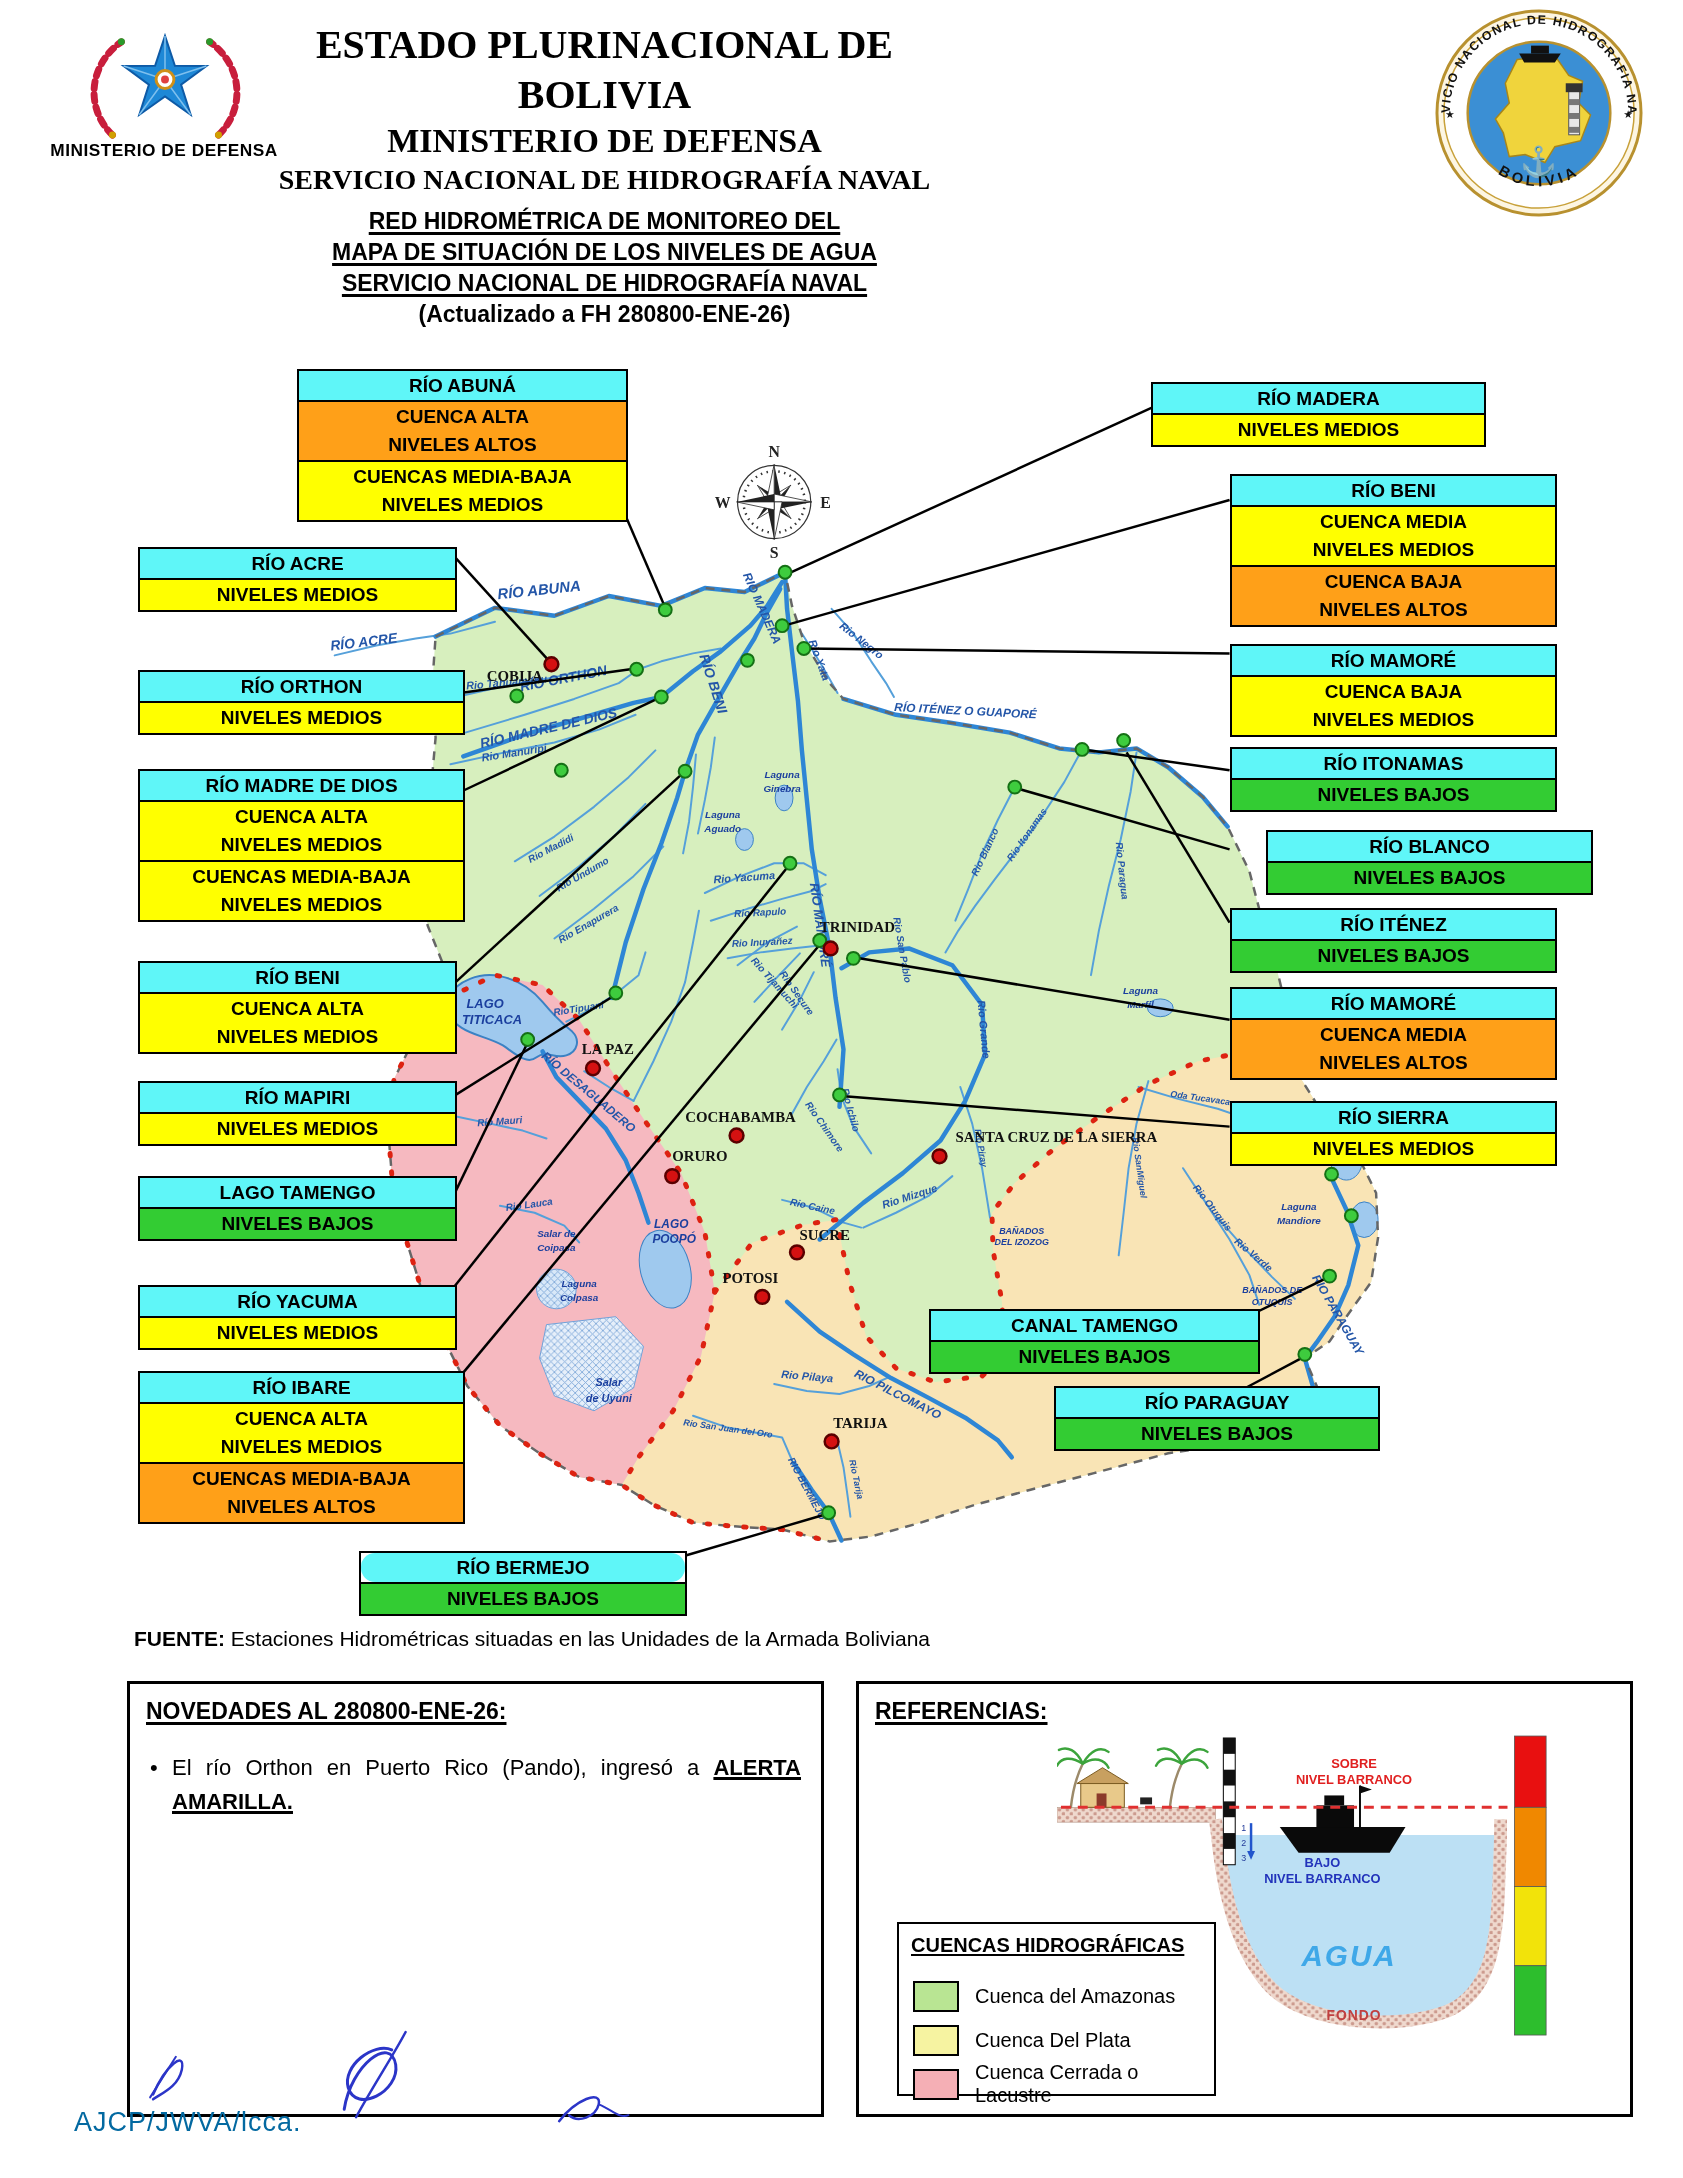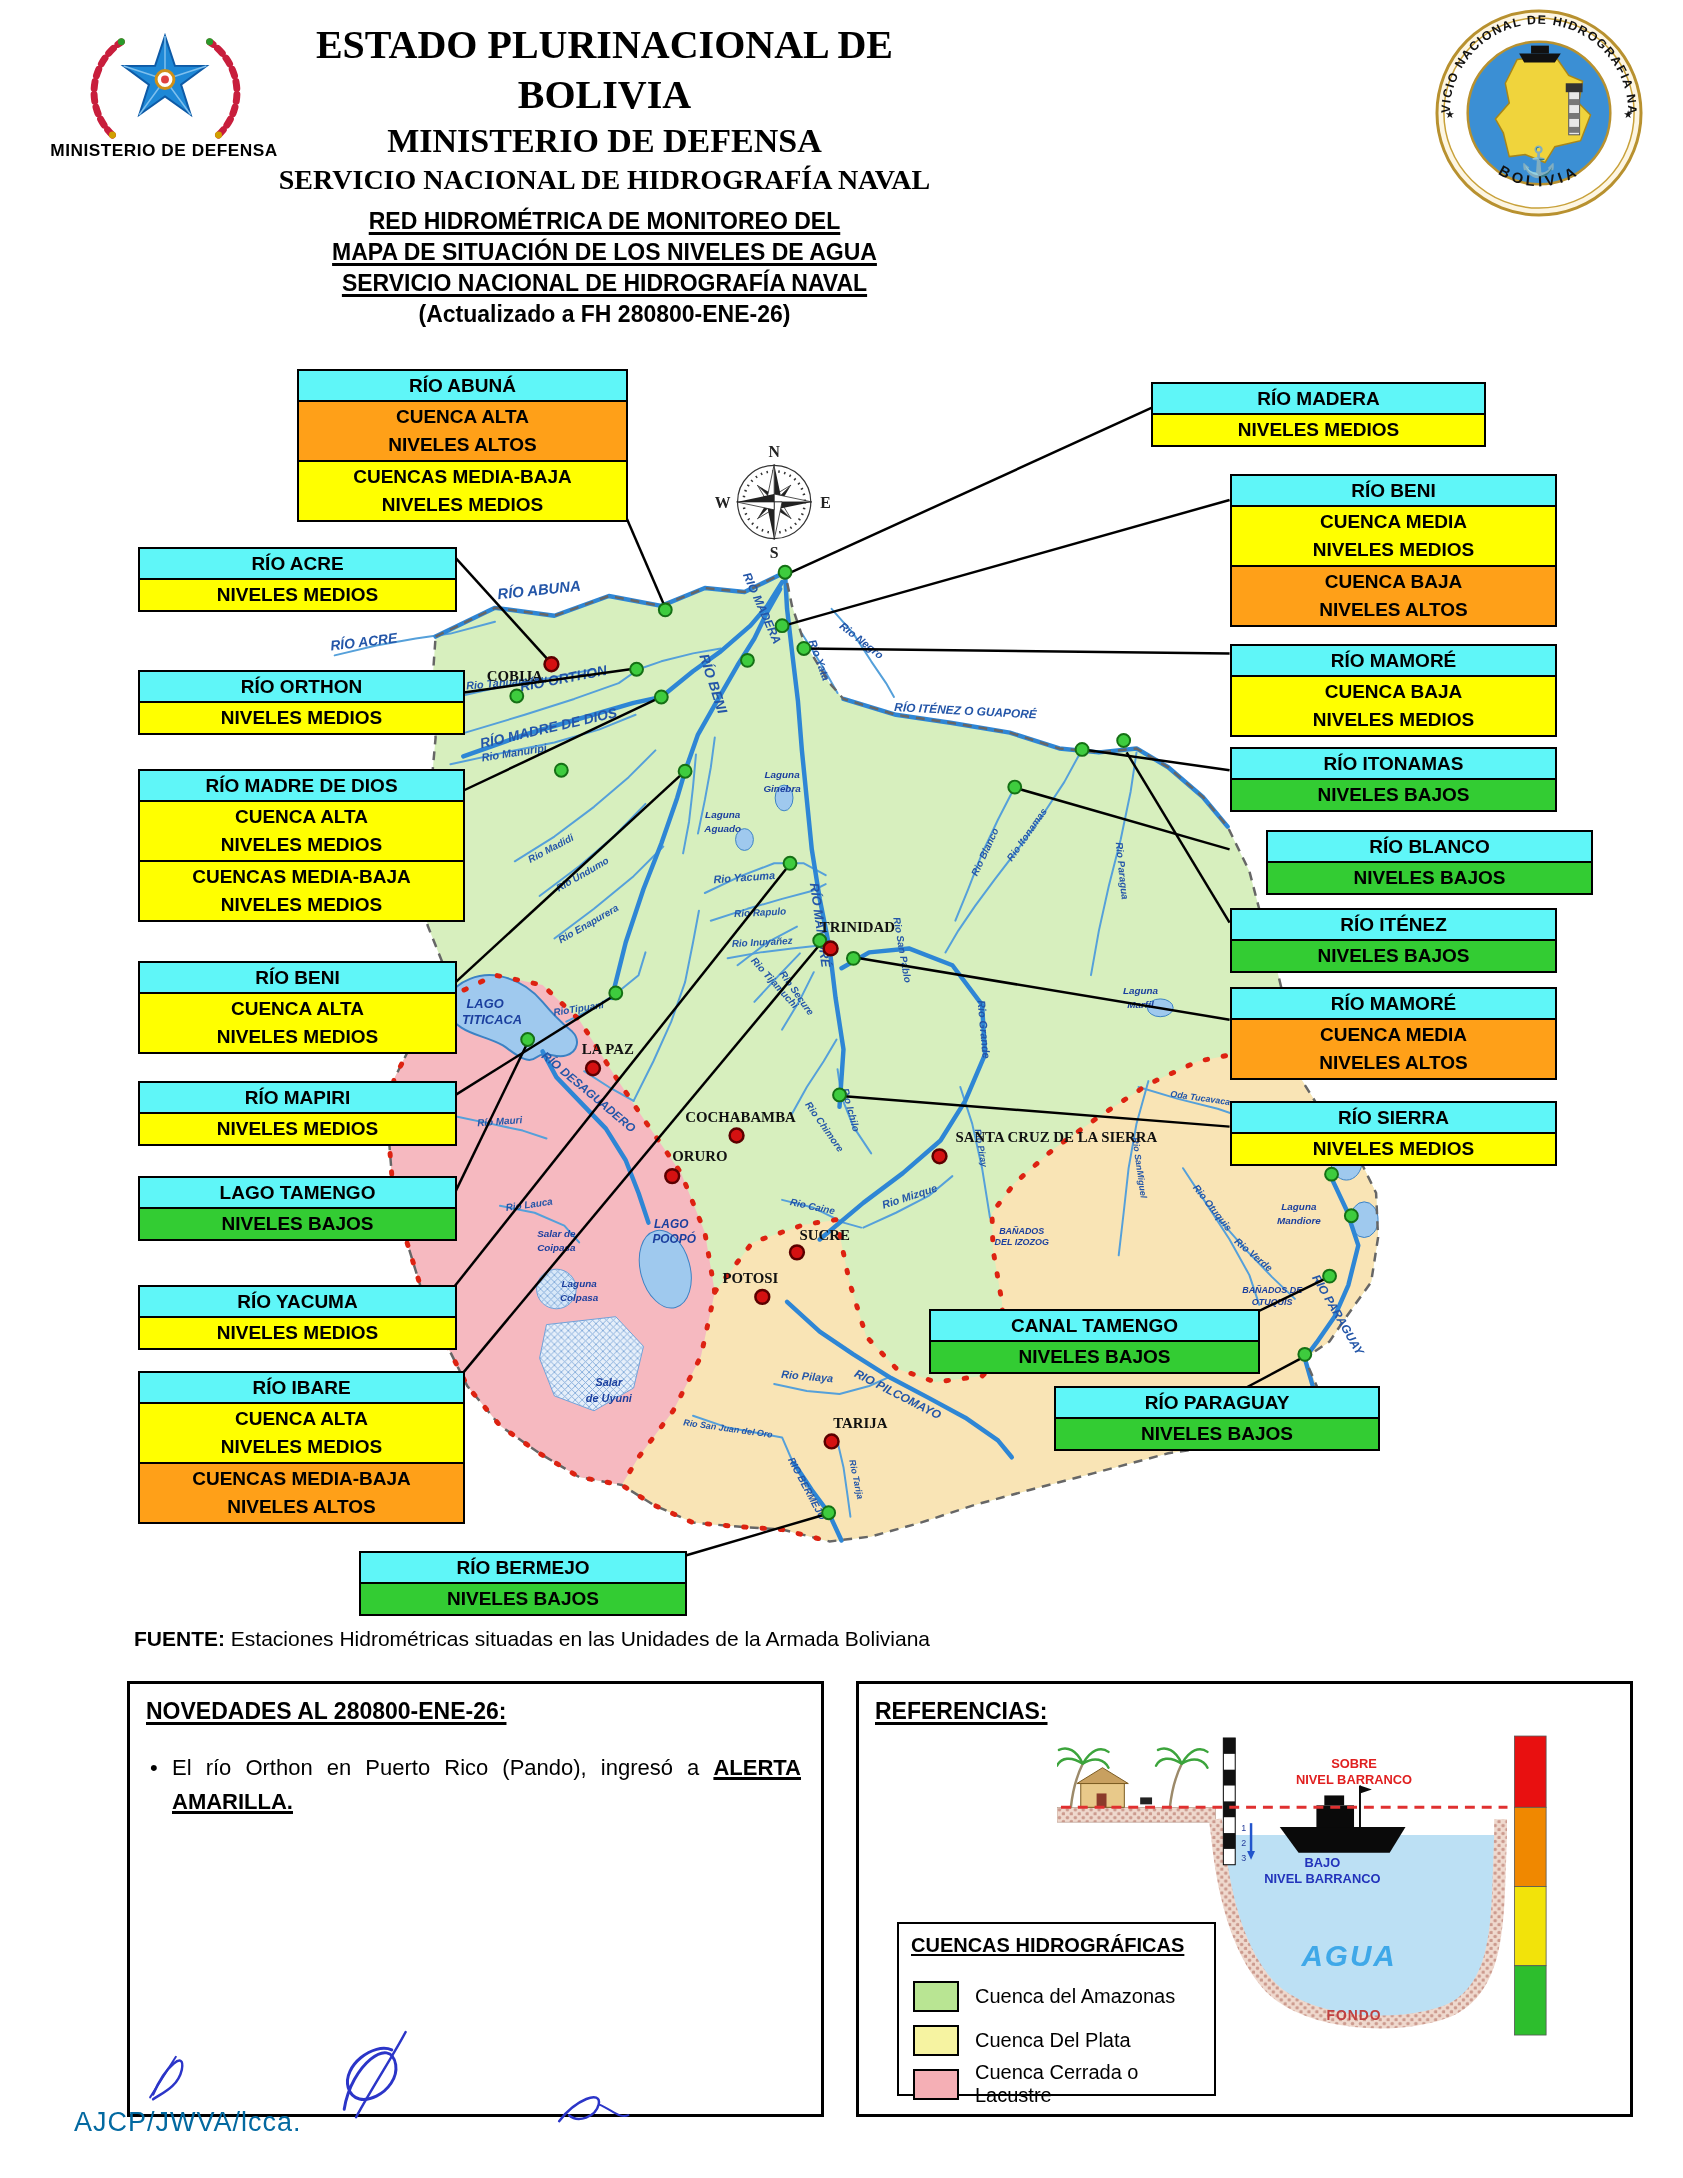--- a/index.html
+++ b/index.html
@@ -391,21 +391,21 @@
       <div class="lbox-row" style="background: rgb(255, 255, 0);">
         <div class="lbox-line">CUENCA ALTA</div>
         <div class="lbox-line">NIVELES MEDIOS</div>
       </div>
       <div class="lbox-row" style="background: rgb(255, 160, 24);">
         <div class="lbox-line">CUENCAS MEDIA-BAJA</div>
         <div class="lbox-line">NIVELES ALTOS</div>
       </div>
     </div>
     <div class="lbox" style="left: 359px; top: 1551px; width: 324px;">
-      <div class="lbox-title" style="background: rgb(95, 246, 248);">RÍO BERMEJO</div>
+      <div class="lbox-title" style="background: rgb(95, 246, 248); border-radius: 14px;">RÍO BERMEJO</div>
       <div class="lbox-row" style="background: rgb(51, 204, 51);">
         <div class="lbox-line">NIVELES BAJOS</div>
       </div>
     </div>
     <div class="lbox" style="left: 1151px; top: 382px; width: 331px;">
       <div class="lbox-title" style="background: rgb(95, 246, 248);">RÍO MADERA</div>
       <div class="lbox-row" style="background: rgb(255, 255, 0);">
         <div class="lbox-line">NIVELES MEDIOS</div>
       </div>
     </div>

